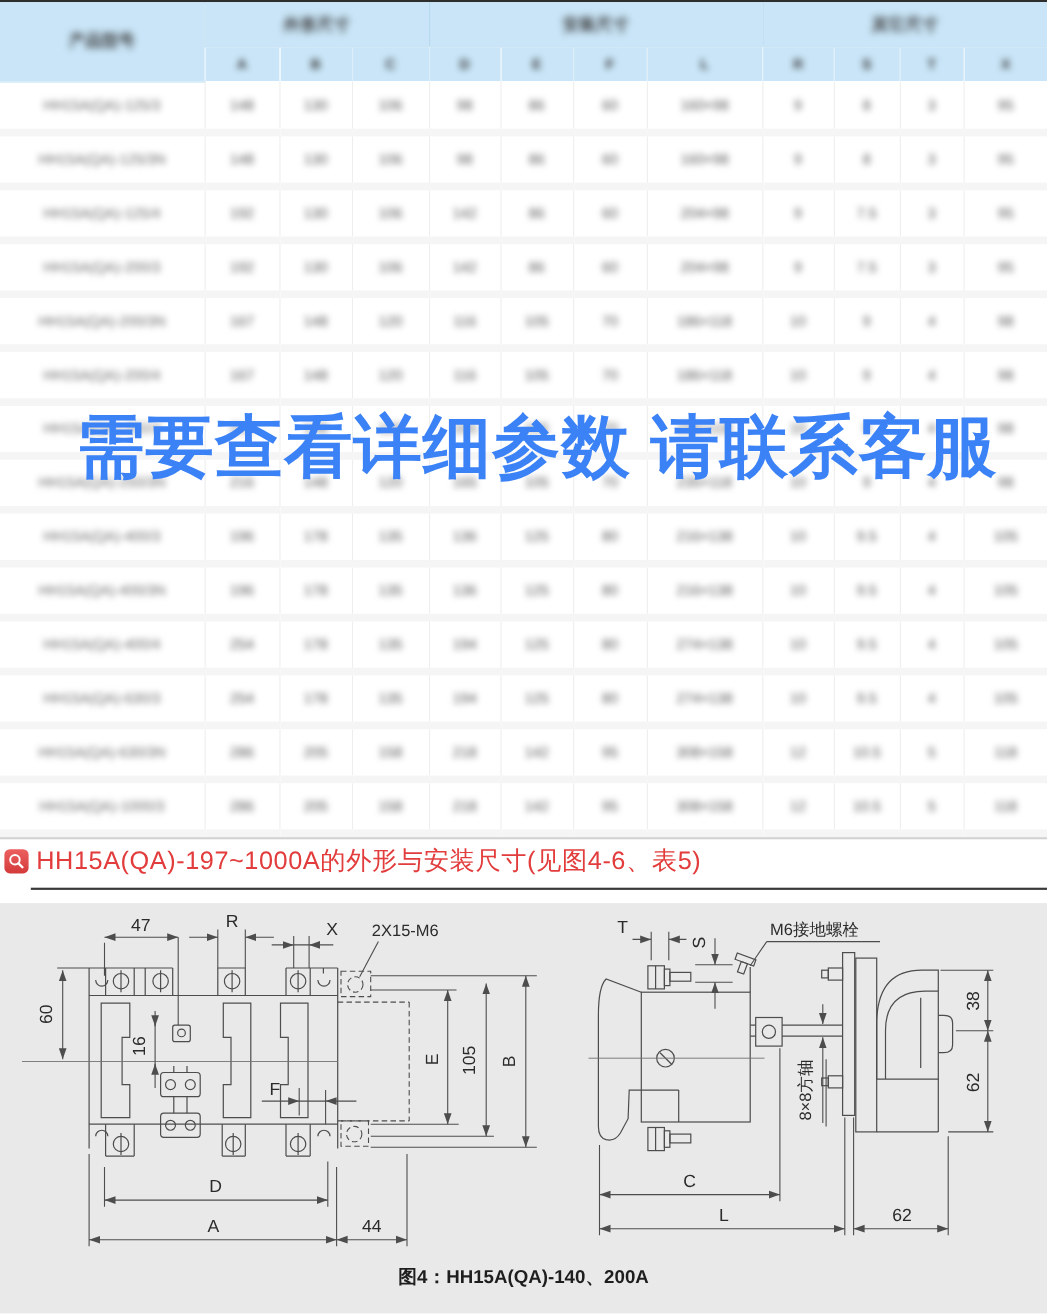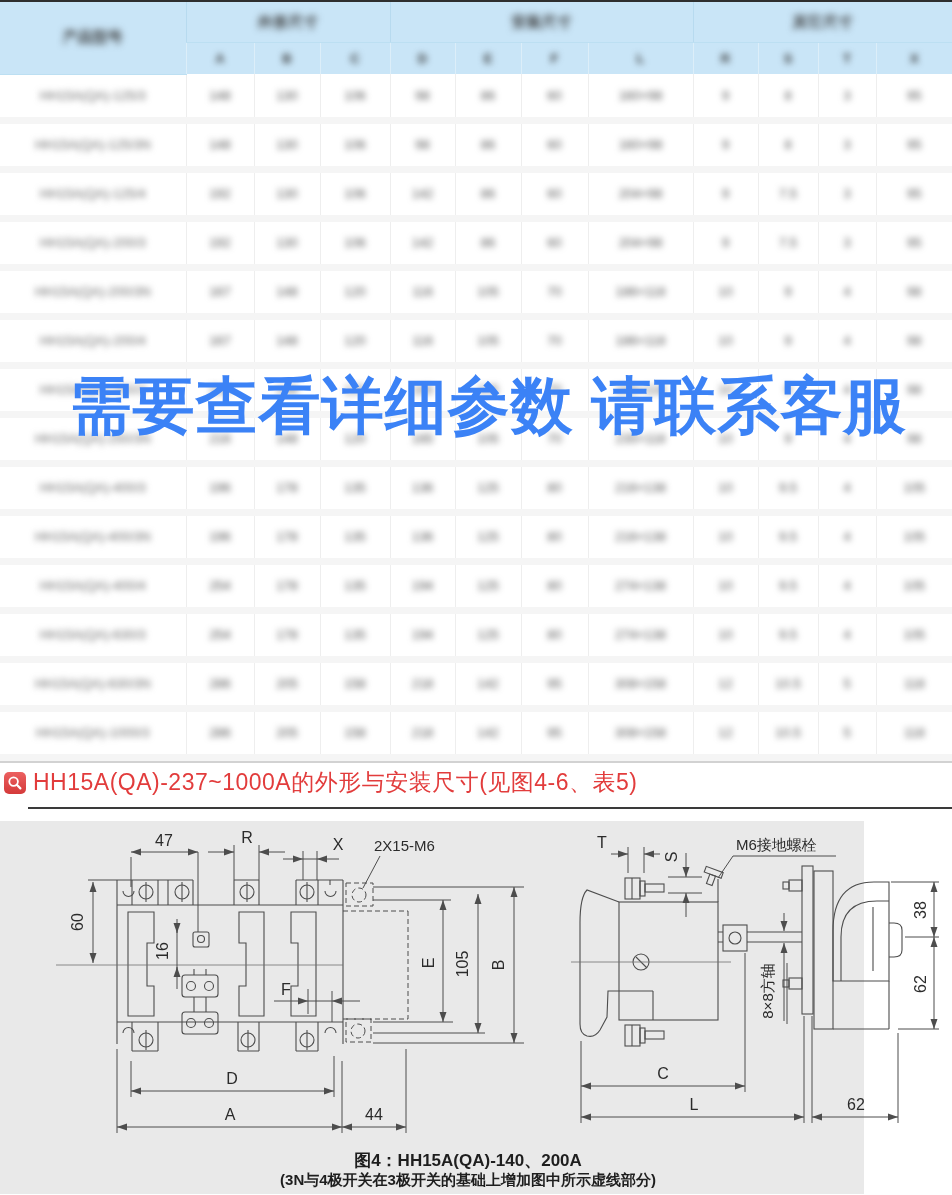--- a/index.html
+++ b/index.html
@@ -25,21 +25,21 @@
              white-space:nowrap;z-index:5;margin-left:12px;}
 
   
   .sec-head{display:flex;align-items:center;margin:7px 0 0 4px;height:26px;}
   .sec-icon{width:22px;height:22px;border-radius:5px;flex:0 0 22px;
             background:linear-gradient(#ec6060,#d43a3a);display:flex;align-items:center;justify-content:center;}
   .sec-title{color:#e23c3c;font-size:23px;margin-left:7px;letter-spacing:0.5px;}
   .rule{border:none;border-top:2px solid #3a3a3a;margin:11px 0 0 28px;}
 
   
-  .diagram{position:relative;margin-top:12px;width:828px;height:373px;background:#e9e9e9;padding-left:36px;}
+  .diagram{position:relative;margin-top:12px;width:952px;height:373px;background:#e9e9e9;}
   .ln{stroke:#4d4d4d;fill:none;stroke-width:1.1;}
   .dsh{stroke:#4d4d4d;fill:none;stroke-width:1;stroke-dasharray:5 3;}
   .dim{stroke:#4d4d4d;fill:none;stroke-width:1;}
   .cl{stroke:#707070;fill:none;stroke-width:0.8;}
   text.lbl{font-family:"Liberation Sans",sans-serif;font-size:16px;fill:#2b2b2b;}
   text.lbl-s{font-size:15px;}
   .caption1{position:absolute;top:328px;width:100%;text-align:center;
             font-size:17px;font-weight:bold;color:#1e1e1e;}
   .caption2{position:absolute;top:350px;width:100%;text-align:center;
             font-size:15px;font-weight:bold;color:#1e1e1e;}
@@ -288,21 +288,21 @@
     <div class="watermark">需要查看详细参数 请联系客服</div>
   </div>
 
   <div class="sec-head">
     <span class="sec-icon">
       <svg width="18" height="18" viewBox="0 0 18 18">
         <circle cx="7.6" cy="7.6" r="4.3" fill="none" stroke="#ffffff" stroke-width="1.8"></circle>
         <line x1="10.8" y1="10.8" x2="14.4" y2="14.4" stroke="#ffffff" stroke-width="2.2" stroke-linecap="round"></line>
       </svg>
     </span>
-    <span class="sec-title">HH15A(QA)-237~1000A的外形与安装尺寸(见图4-6、表5)</span>
+    <span class="sec-title">HH15A(QA)-197~1000A的外形与安装尺寸(见图4-6、表5)</span>
   </div>
   <hr class="rule">
 
   <div class="diagram">
     <svg width="952" height="322" viewBox="0 0 952 322">
       <defs>
         <marker id="ar" markerWidth="11" markerHeight="8" refX="10" refY="4" orient="auto-start-reverse">
           <path d="M0,0.5 L10,4 L0,7.5 Z" fill="#4d4d4d"></path>
         </marker>
       </defs>
@@ -485,16 +485,15 @@
 
         <path class="dim" d="M768,195 V302 M776,195 V302 M862,212 V302"></path>
         <line class="dim" x1="545" y1="296" x2="768" y2="296" marker-start="url(#ar)" marker-end="url(#ar)"></line>
         <text class="lbl" x="658" y="289" text-anchor="middle">L</text>
         <line class="dim" x1="776" y1="296" x2="862" y2="296" marker-start="url(#ar)" marker-end="url(#ar)"></line>
         <text class="lbl" x="820" y="289" text-anchor="middle">62</text>
       </g>
     </svg>
 
     <div class="caption1">图4：HH15A(QA)-140、200A</div>
-    <div class="caption2">(3N与4极开关在3极开关的基础上增加图中所示虚线部分)</div>
   </div>
 
 </div>
 
 </body></html>

